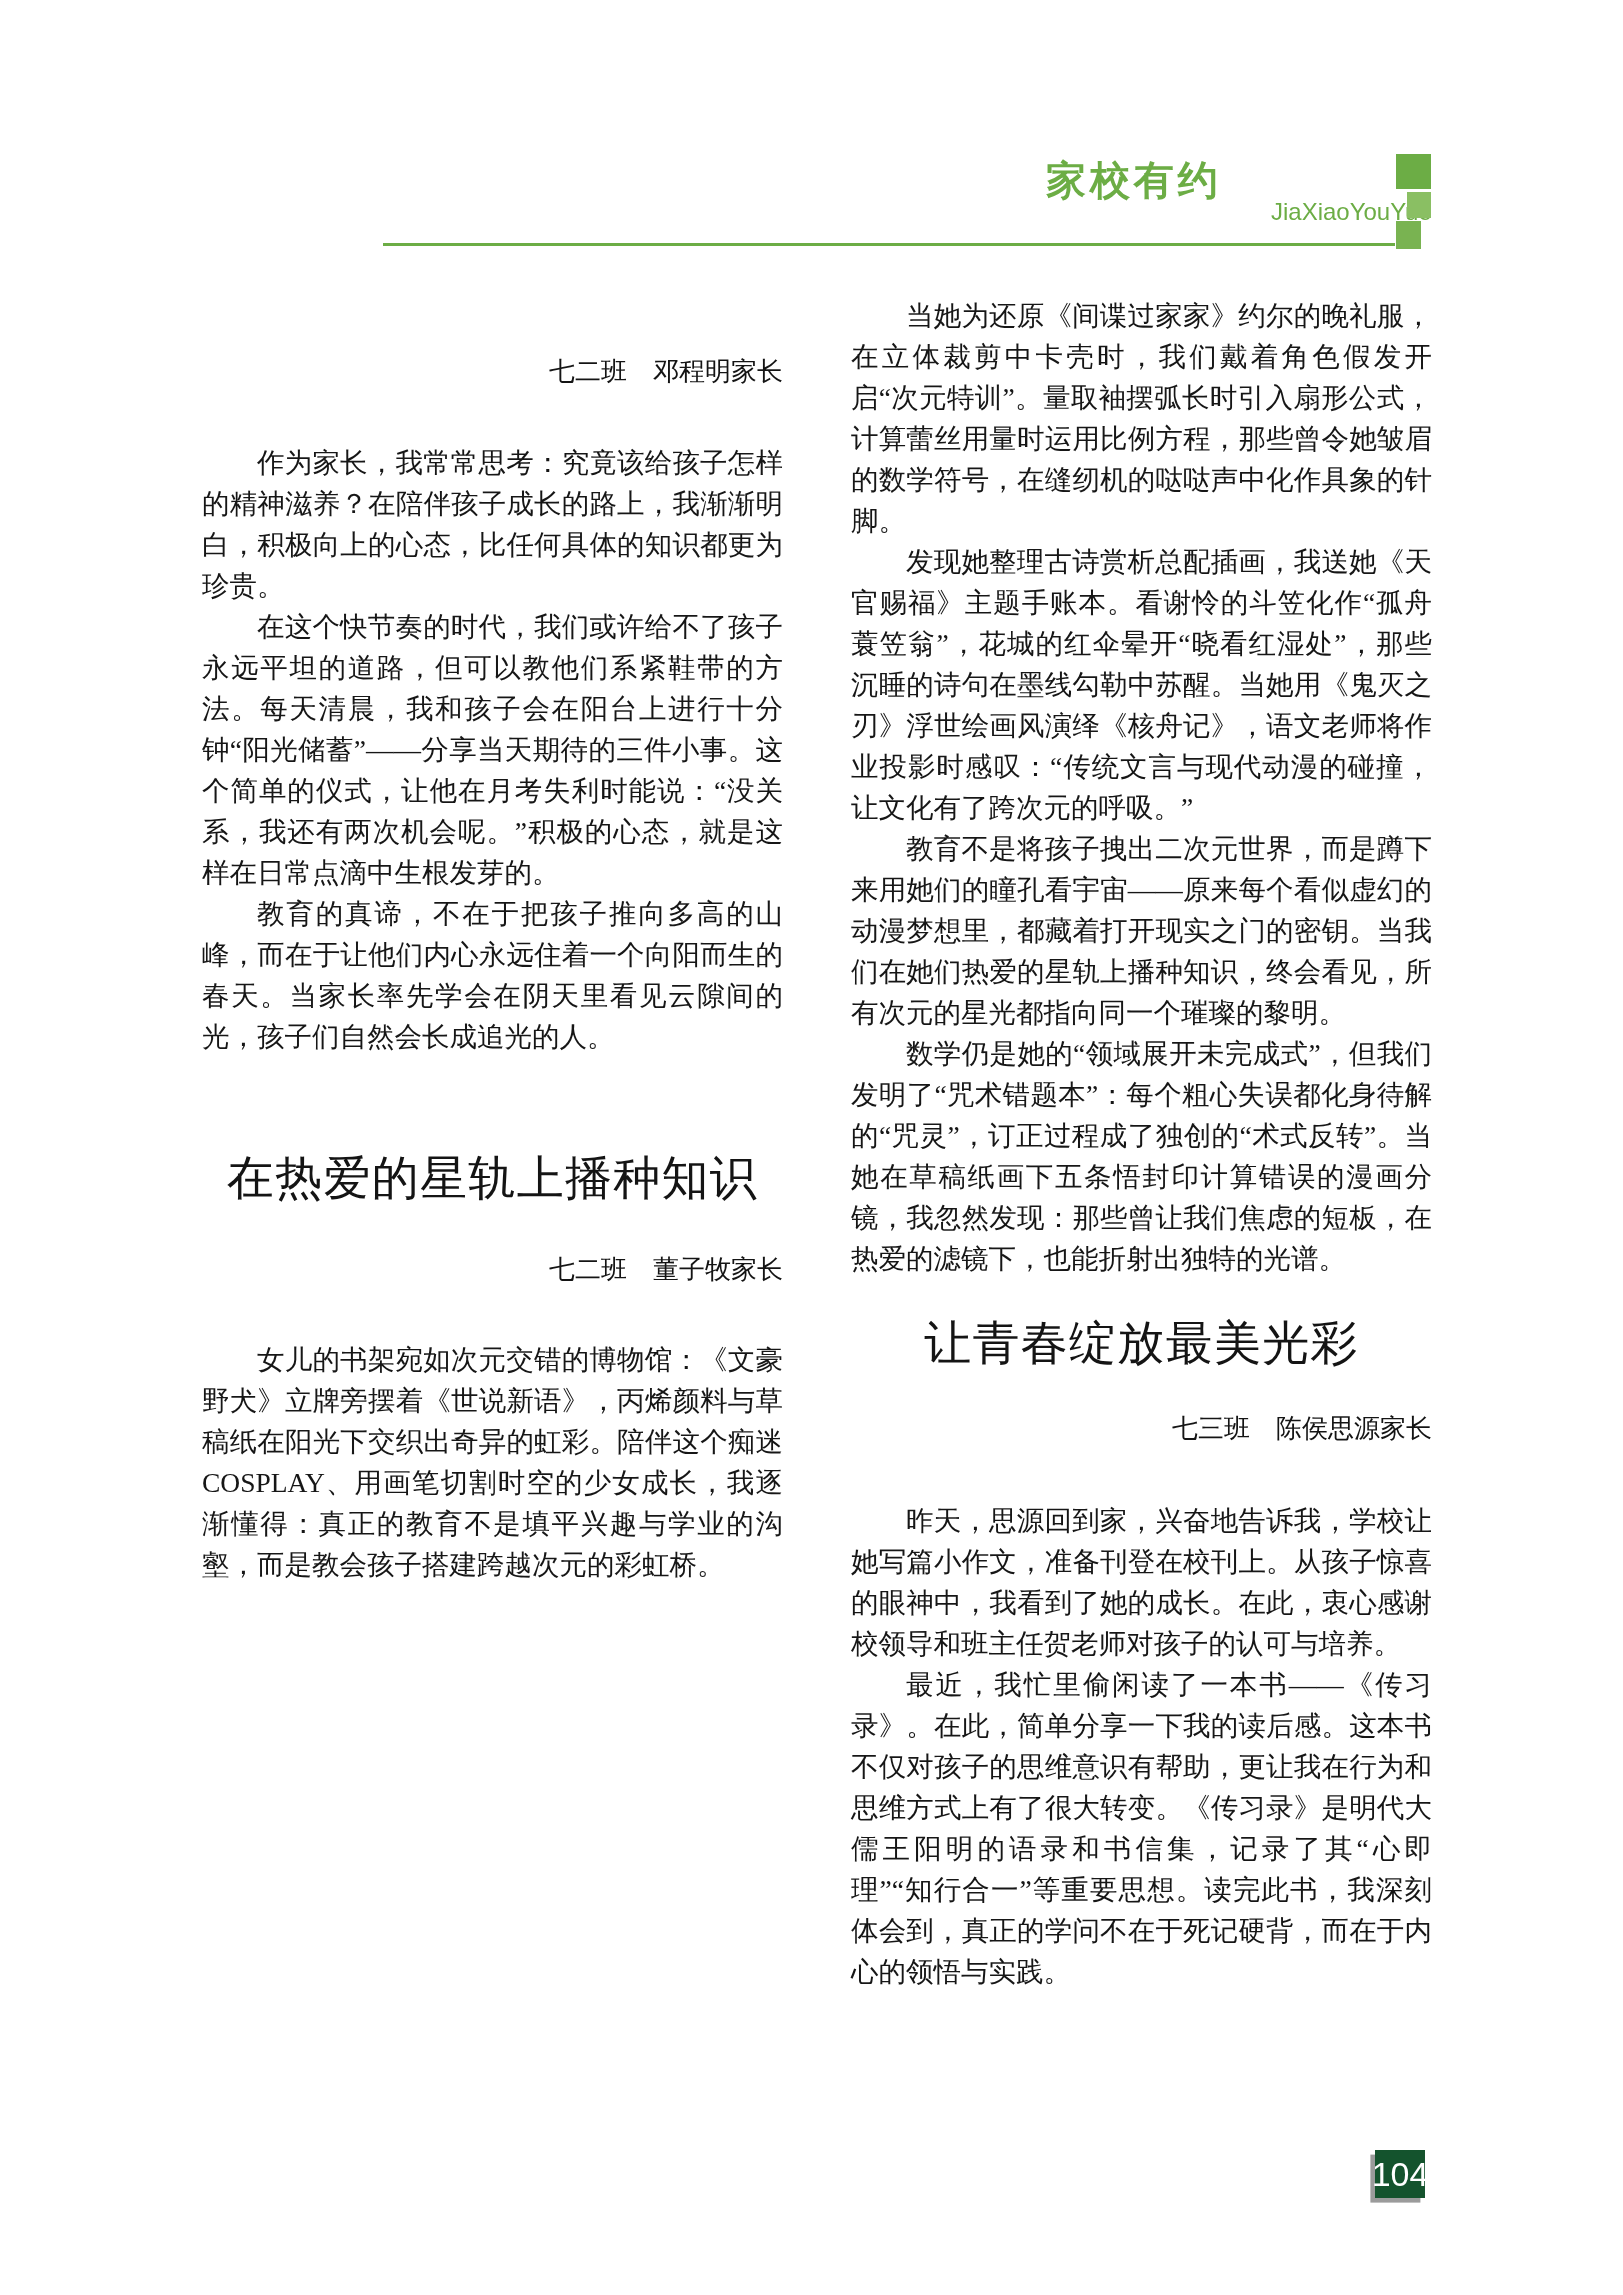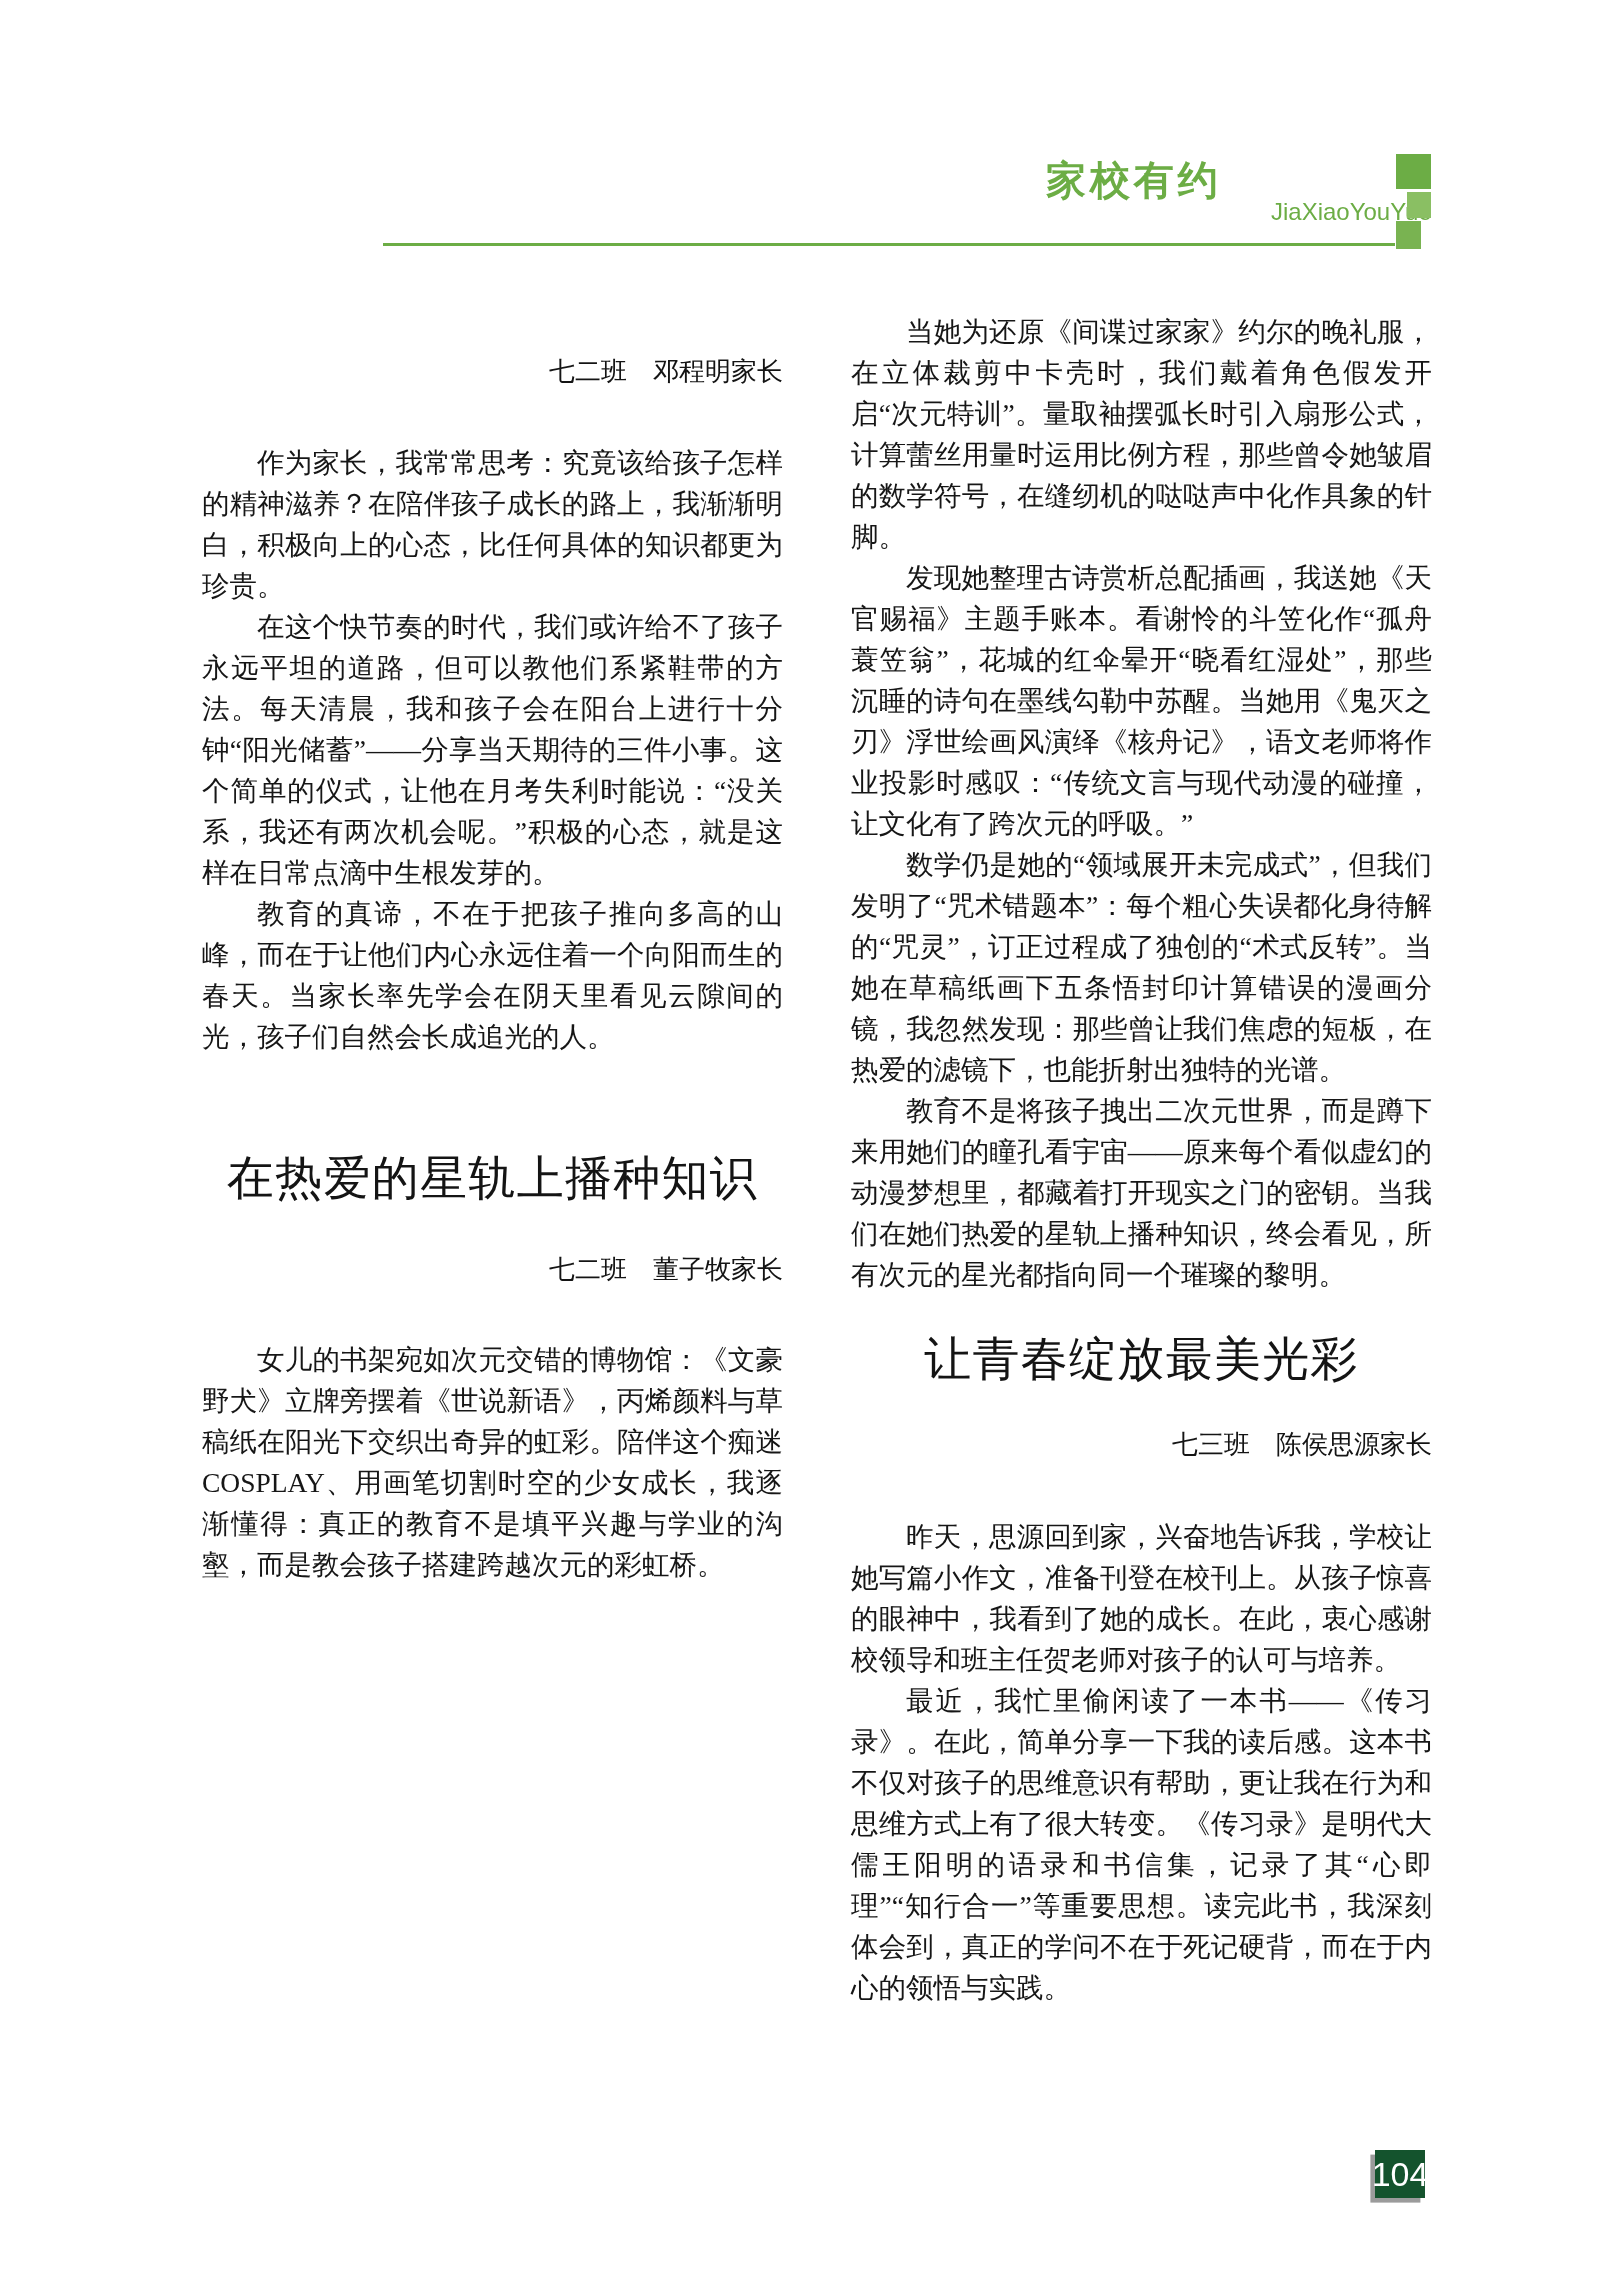--- a/index.html
+++ b/index.html
@@ -28,21 +28,21 @@
     font-size: 24px; color: #6cad45; line-height: 1;
   }
   .sq { position: absolute; background: #6cad45; }
   .sq1 { left: 1396px; top: 154px; width: 35px; height: 35px; }
   .sq2 { left: 1407px; top: 192px; width: 24px; height: 26px; background: #8abf63; }
   .sq3 { left: 1396px; top: 221px; width: 25px; height: 27.5px; background: #79b351; }
 
   
   .col { position: absolute; width: 581px; }
   .col-left  { left: 202px;  top: 298px; }
-  .col-right { left: 851px; top: 311px; }
+  .col-right { left: 851px; top: 295px; }
 
   .article-title {
     margin: 0; text-align: center;
     font-size: 47px; line-height: 52px; font-weight: 500;
     letter-spacing: 1.3px; color: #141414;
   }
   .byline {
     text-align: right; font-size: 26px; line-height: 31px; color: #141414;
   }
   .body-par {
@@ -96,22 +96,22 @@
     <p class="body-par">教育的真谛，不在于把孩子推向多高的山峰，而在于让他们内心永远住着一个向阳而生的春天。当家长率先学会在阴天里看见云隙间的光，孩子们自然会长成追光的人。</p>
 
     <h1 class="article-title title-2">在热爱的星轨上播种知识</h1>
     <div class="byline by-2">七二班　董子牧家长</div>
     <p class="body-par lead-2">女儿的书架宛如次元交错的博物馆：《文豪野犬》立牌旁摆着《世说新语》，丙烯颜料与草稿纸在阳光下交织出奇异的虹彩。陪伴这个痴迷COSPLAY、用画笔切割时空的少女成长，我逐渐懂得：真正的教育不是填平兴趣与学业的沟壑，而是教会孩子搭建跨越次元的彩虹桥。</p>
   </section>
 
   <section class="col col-right">
     <p class="body-par">当她为还原《间谍过家家》约尔的晚礼服，在立体裁剪中卡壳时，我们戴着角色假发开启“次元特训”。量取袖摆弧长时引入扇形公式，计算蕾丝用量时运用比例方程，那些曾令她皱眉的数学符号，在缝纫机的哒哒声中化作具象的针脚。</p>
     <p class="body-par">发现她整理古诗赏析总配插画，我送她《天官赐福》主题手账本。看谢怜的斗笠化作“孤舟蓑笠翁”，花城的红伞晕开“晓看红湿处”，那些沉睡的诗句在墨线勾勒中苏醒。当她用《鬼灭之刃》浮世绘画风演绎《核舟记》，语文老师将作业投影时感叹：“传统文言与现代动漫的碰撞，让文化有了跨次元的呼吸。”</p>
+    <p class="body-par">教育不是将孩子拽出二次元世界，而是蹲下来用她们的瞳孔看宇宙——原来每个看似虚幻的动漫梦想里，都藏着打开现实之门的密钥。当我们在她们热爱的星轨上播种知识，终会看见，所有次元的星光都指向同一个璀璨的黎明。</p>
     <p class="body-par">数学仍是她的“领域展开未完成式”，但我们发明了“咒术错题本”：每个粗心失误都化身待解的“咒灵”，订正过程成了独创的“术式反转”。当她在草稿纸画下五条悟封印计算错误的漫画分镜，我忽然发现：那些曾让我们焦虑的短板，在热爱的滤镜下，也能折射出独特的光谱。</p>
-    <p class="body-par">教育不是将孩子拽出二次元世界，而是蹲下来用她们的瞳孔看宇宙——原来每个看似虚幻的动漫梦想里，都藏着打开现实之门的密钥。当我们在她们热爱的星轨上播种知识，终会看见，所有次元的星光都指向同一个璀璨的黎明。</p>
 
     <h1 class="article-title title-3">让青春绽放最美光彩</h1>
     <div class="byline by-3">七三班　陈侯思源家长</div>
     <p class="body-par lead-3">昨天，思源回到家，兴奋地告诉我，学校让她写篇小作文，准备刊登在校刊上。从孩子惊喜的眼神中，我看到了她的成长。在此，衷心感谢校领导和班主任贺老师对孩子的认可与培养。</p>
     <p class="body-par">最近，我忙里偷闲读了一本书——《传习录》。在此，简单分享一下我的读后感。这本书不仅对孩子的思维意识有帮助，更让我在行为和思维方式上有了很大转变。《传习录》是明代大儒王阳明的语录和书信集，记录了其“心即理”“知行合一”等重要思想。读完此书，我深刻体会到，真正的学问不在于死记硬背，而在于内心的领悟与实践。</p>
   </section>
 
   <div class="page-number">104</div>
 
 </div>

